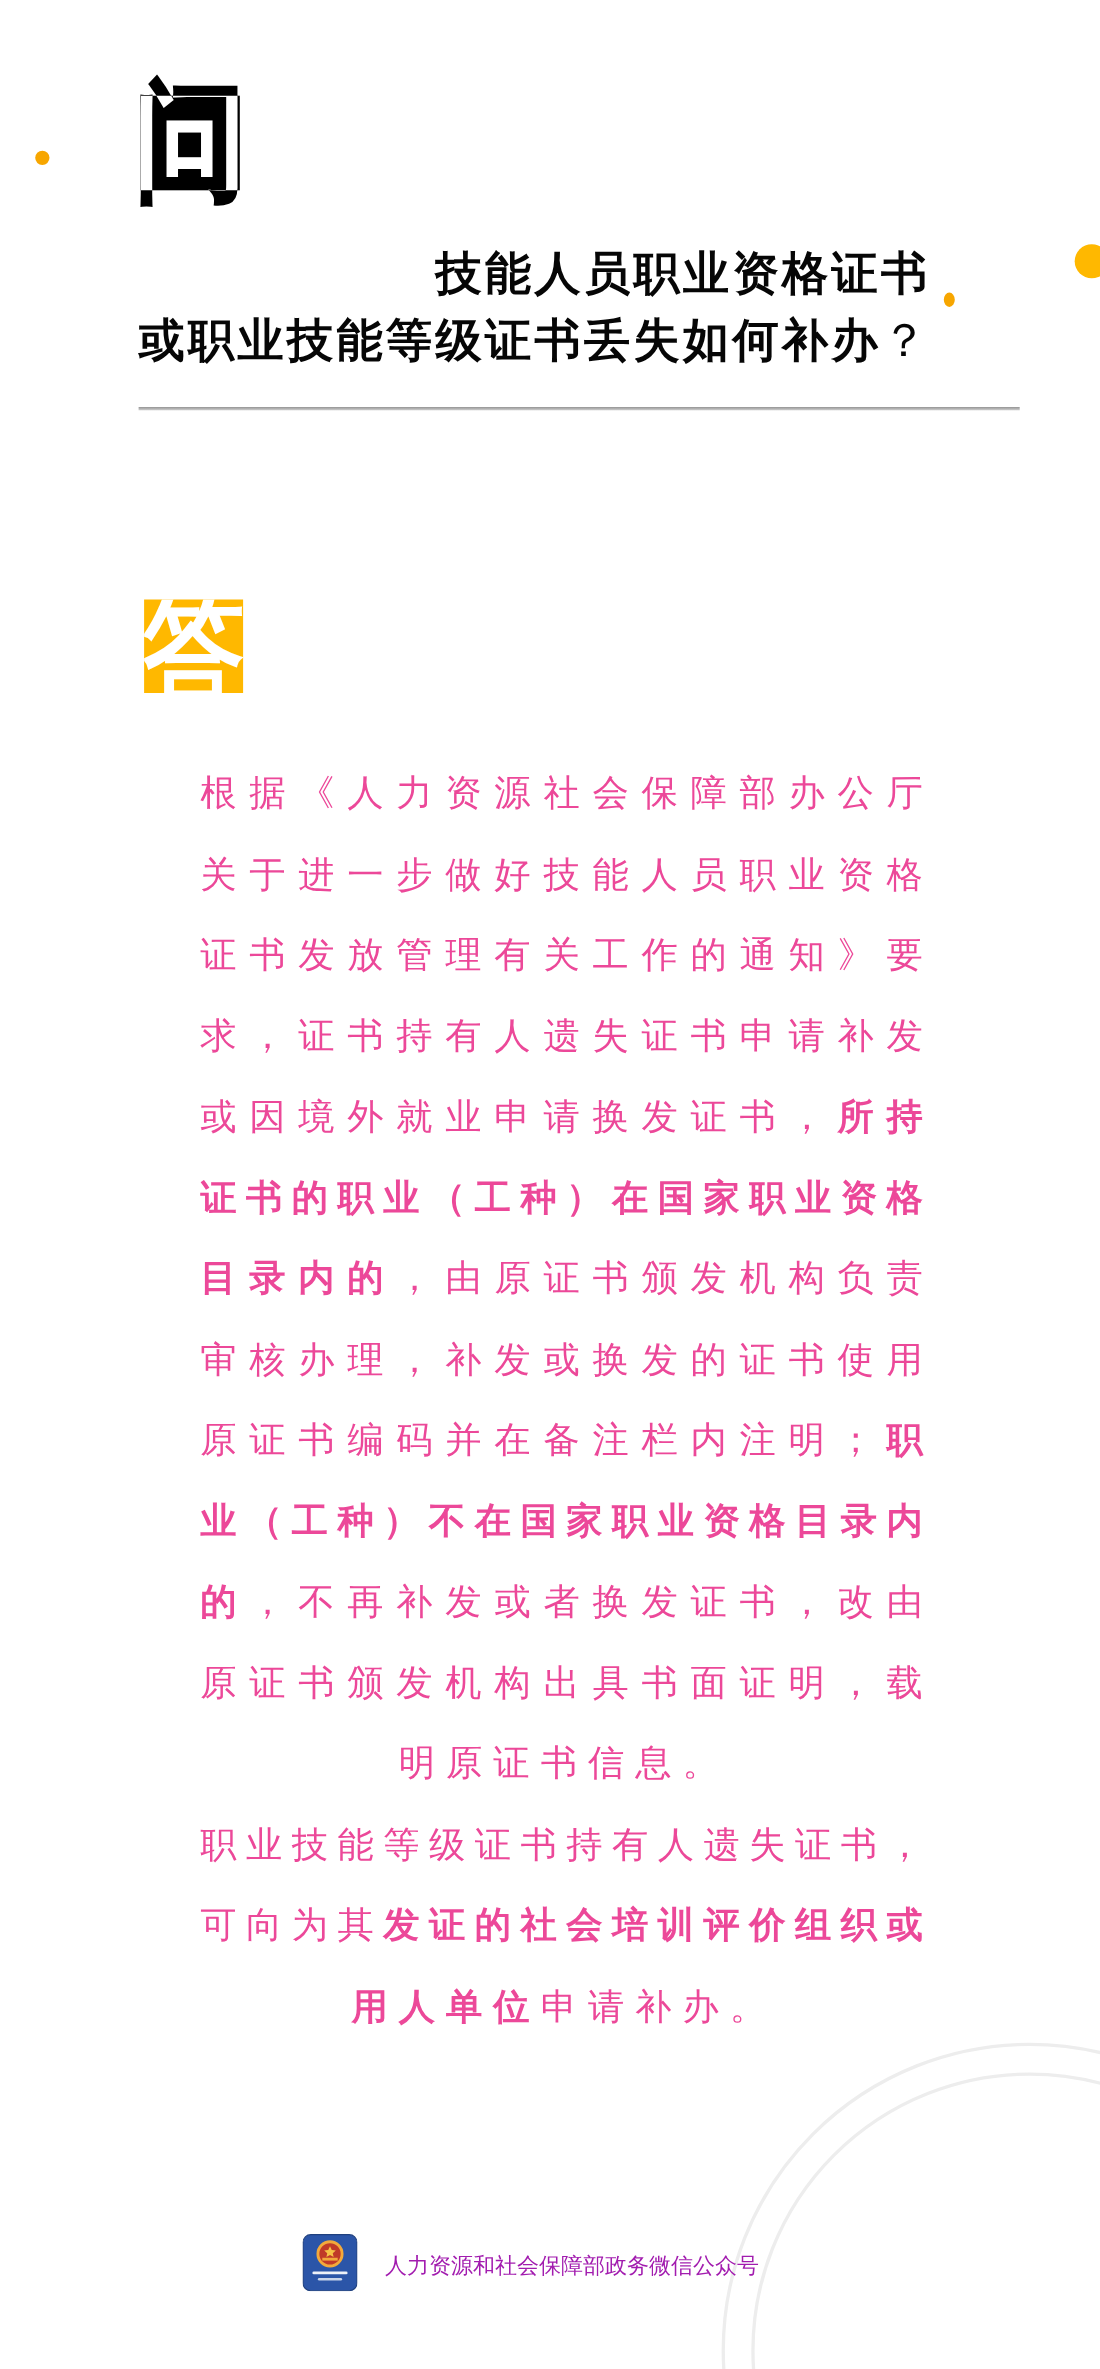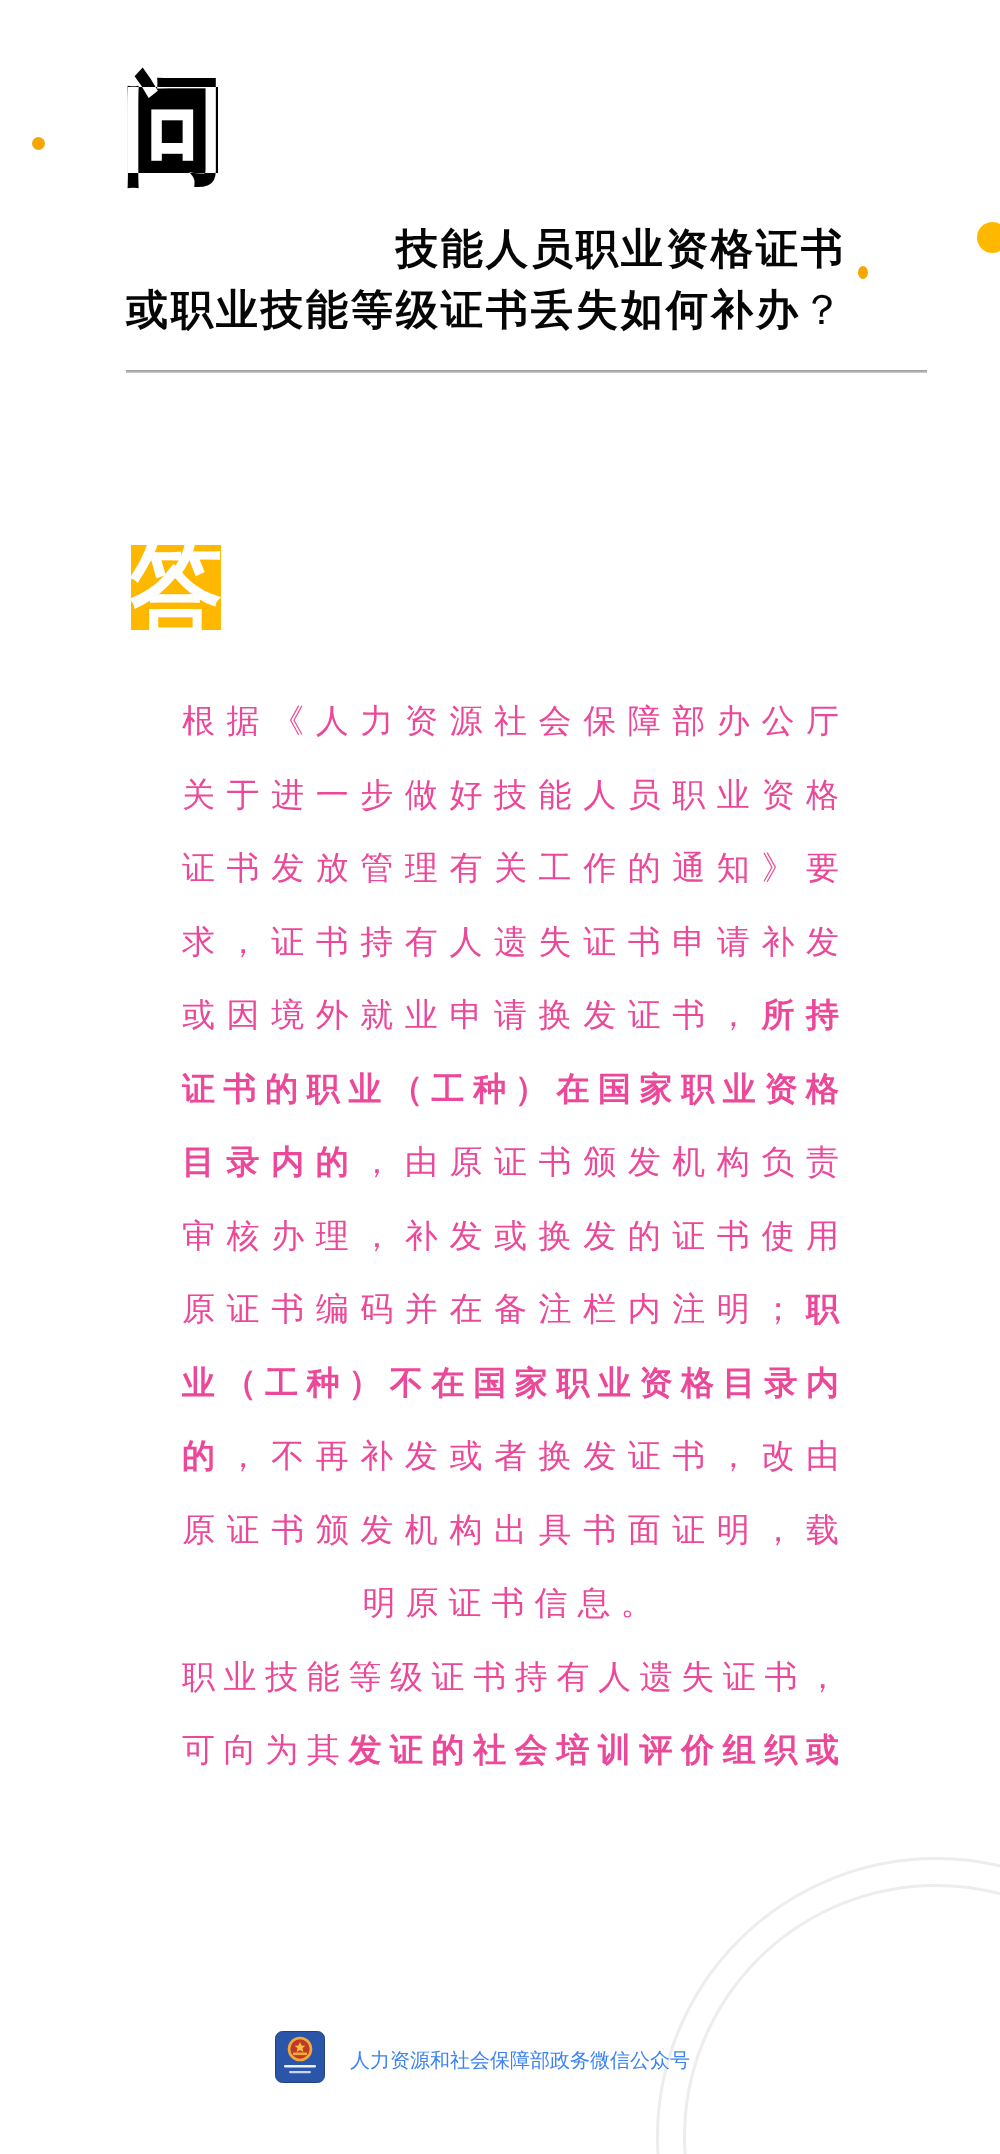--- a/index.html
+++ b/index.html
@@ -51,21 +51,21 @@
           font-family:"DejaVu Serif","Liberation Serif",serif; }
   .body-line { height:73.5px; line-height:73.5px; letter-spacing:10px;
                white-space:nowrap; overflow:hidden;text-align:center; }
   .body-line.fill { text-align:justify; text-align-last:justify;
                     white-space:normal; letter-spacing:5px; }
   .body-line .em { font-weight:bold; }
 
   
   .footer-logo { position:absolute; left:275px; top:2031px; }
   .footer-text { position:absolute; left:350px; top:2046px; font-size:20px;
-                 line-height:28px; color:#3b82f6;
+                 line-height:28px; color:#a21caf;
                  font-family:"Liberation Sans", sans-serif; }
 </style>
 </head>
 <body>
 
 <div class="canvas">
 
   <div class="dot dot-left"></div>
   <div class="corner-circle"></div>
   <div class="dot dot-title"></div>
@@ -102,20 +102,21 @@
       <div class="body-line fill"><span class="em">证书的职业（工种）在国家职业资格</span></div>
       <div class="body-line fill"><span class="em">目录内的</span><span>，由原证书颁发机构负责</span></div>
       <div class="body-line fill"><span>审核办理，补发或换发的证书使用</span></div>
       <div class="body-line fill"><span>原证书编码并在备注栏内注明；</span><span class="em">职</span></div>
       <div class="body-line fill"><span class="em">业（工种）不在国家职业资格目录内</span></div>
       <div class="body-line fill"><span class="em">的</span><span>，不再补发或者换发证书，改由</span></div>
       <div class="body-line fill"><span>原证书颁发机构出具书面证明，载</span></div>
       <div class="body-line"><span>明原证书信息。</span></div>
       <div class="body-line fill"><span>职业技能等级证书持有人遗失证书，</span></div>
       <div class="body-line fill"><span>可向为其</span><span class="em">发证的社会培训评价组织或</span></div>
+      <div class="body-line"><span class="em">用人单位</span><span>申请补办。</span></div>
     </div>
 
   <svg class="footer-logo" width="50" height="52" viewBox="0 0 50 52">
     <rect x="0.5" y="0.5" width="49" height="51" rx="7" fill="#2B55A8" stroke="#20417f"></rect>
     <circle cx="25" cy="18" r="11" fill="#C03A28"></circle>
     <circle cx="25" cy="18" r="11" fill="none" stroke="#F2A93B" stroke-width="2.6"></circle>
     <path d="M25 11 l1.6 3.4 3.7 .4 -2.8 2.5 .8 3.6 -3.3 -1.9 -3.3 1.9 .8 -3.6 -2.8 -2.5 3.7 -.4 z" fill="#F6C145"></path>
     <rect x="18" y="21.5" width="14" height="2.6" fill="#F2A93B"></rect>
     <rect x="9" y="34" width="32" height="2.6" rx="1.3" fill="#ffffff" opacity="0.92"></rect>
     <rect x="14" y="40" width="22" height="2.2" rx="1.1" fill="#ffffff" opacity="0.75"></rect>

